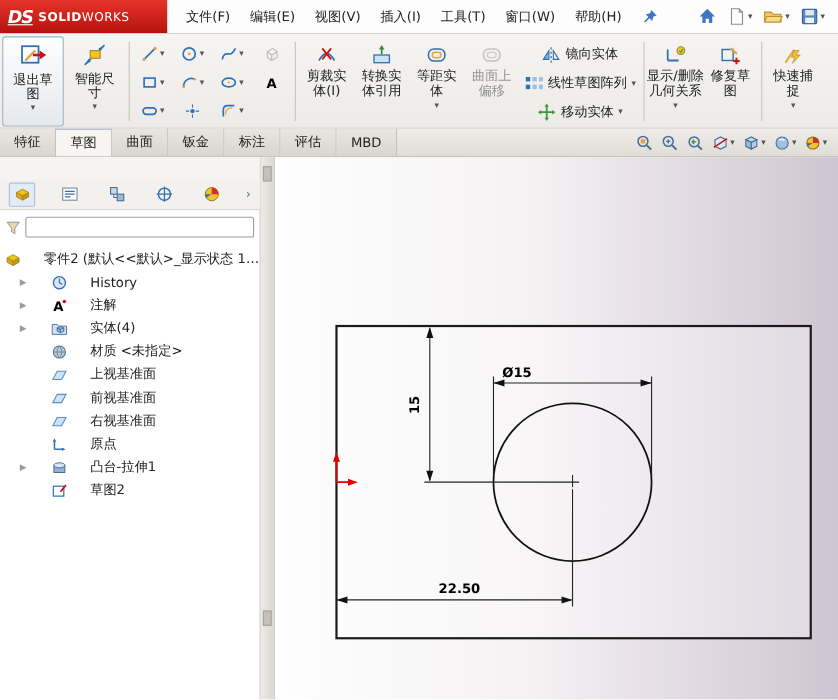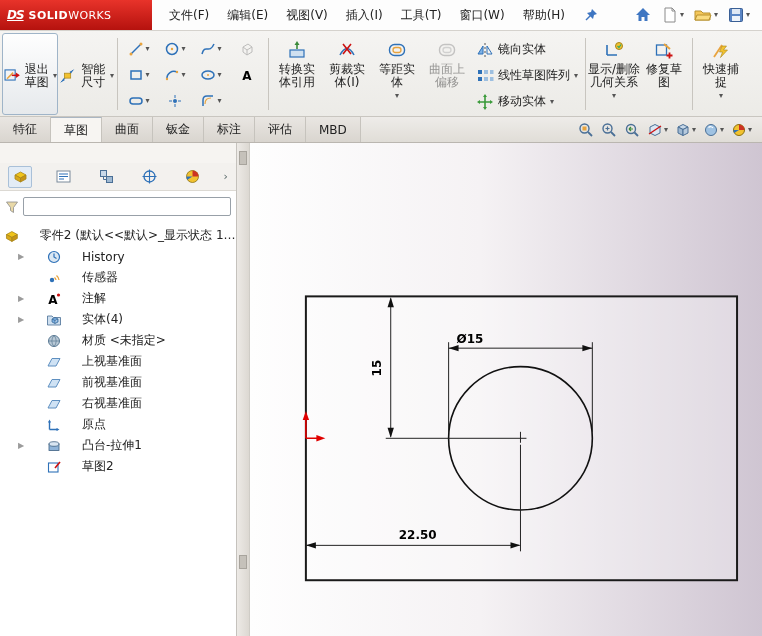--- a/index.html
+++ b/index.html
@@ -5,45 +5,45 @@
   html,body{margin:0;padding:0;}
   body{width:762px;height:636px;overflow:hidden;
        font-family:"DejaVu Sans","Liberation Sans",sans-serif;font-size:12px;color:#222;
        background:#fff;}
   .app{width:762px;height:636px;display:flex;flex-direction:column;}
 
   
   .menubar{height:30px;display:flex;align-items:center;background:#fdfdfd;border-bottom:1px solid #d5d2cd;flex:none;}
   .logo{width:152px;height:30px;flex:none;display:flex;align-items:center;gap:5px;padding-left:7px;box-sizing:border-box;
         background:linear-gradient(180deg,#e8332a,#b5120e);color:#fff;}
-  .logo .ds{font-style:italic;font-weight:bold;font-size:12px;letter-spacing:-1px;text-decoration:underline;}
+  .logo .ds{font-style:italic;font-weight:bold;font-size:16px;letter-spacing:-1px;text-decoration:underline;}
   .logo .brand{font-size:11px;letter-spacing:.4px;}
   .logo .brand b{font-weight:bold;}
   .menus{display:flex;align-items:flex-end;margin-left:8px;}
   .menu{padding:4px 9px;cursor:default;}
   .pin{margin-left:10px;display:flex;align-items:center;}
   .quick{margin-left:auto;display:flex;align-items:center;gap:2px;padding-right:8px;}
   .qbtn{display:flex;align-items:center;gap:2px;padding:2px 4px;border-radius:2px;}
   .dd{font-size:8px;color:#555;line-height:1;}
 
   
   .ribbon{height:86px;flex:none;display:flex;align-items:stretch;padding:2px 2px 1px 2px;box-sizing:border-box;
           background:linear-gradient(180deg,#f5f4f2,#ecebe7);border-bottom:1px solid #c9c6c0;overflow:hidden;}
-  .bigbtn{width:56px;flex:none;display:flex;flex-direction:row;align-items:center;padding-top:4px;gap:2px;box-sizing:border-box;border-radius:3px;justify-content:space-between;}
+  .bigbtn{width:56px;flex:none;display:flex;flex-direction:column;align-items:center;padding-top:4px;gap:2px;box-sizing:border-box;border-radius:3px;}
   .bigbtn.active{border:1px solid #9fb4c8;background:linear-gradient(180deg,#fefefe,#e6e9ec);}
   .blabel{width:42px;text-align:center;line-height:13px;word-break:break-all;}
   .medbtn{width:50px;flex:none;display:flex;flex-direction:column;align-items:center;padding-top:7px;gap:3px;box-sizing:border-box;}
   .medbtn .blabel{width:40px;}
   .medbtn.wide .blabel{width:60px;}
   .medbtn.disabled{opacity:.45;}
   .sep{width:1px;background:#c8c5bf;margin:5px 3px;flex:none;}
   .toolgrid{display:grid;grid-template-columns:repeat(4,36px);grid-auto-rows:26px;align-content:start;padding-top:3px;flex:none;}
   .cell{display:flex;align-items:center;justify-content:center;gap:1px;}
   .cell.disabled{opacity:.45;}
-  .stack{display:flex;flex-direction:column;justify-content:flex-start;padding-top:5px;gap:3px;flex:none;}
+  .stack{display:flex;flex-direction:column;justify-content:flex-start;padding-top:5px;gap:3px;flex:none;align-items:center;}
   .srow{display:flex;align-items:center;gap:4px;height:23px;padding:0 4px;}
 
   
   .tabbar{height:25px;flex:none;display:flex;align-items:stretch;background:linear-gradient(180deg,#eeece9,#e0ddd7);
           border-bottom:1px solid #bab6b0;}
   .tab{padding:0 13px;display:flex;align-items:center;border-right:1px solid #c6c3bd;
        background:linear-gradient(180deg,#e9e6e2,#d9d5cf);cursor:default;text-align:center;}
   .tab.active{background:#f7f5f2;border-top:1px solid #aab6c2;}
   .hud{margin-left:auto;display:flex;align-items:center;gap:7px;padding-right:10px;}
   .hudbtn{display:flex;align-items:center;gap:1px;}
@@ -236,33 +236,33 @@
           </svg>
         <span class="dd">▾</span>
       </span>
       <span class="cell"></span>
     </div>
 
     <div class="sep"></div>
 
     <div class="medbtn">
       <svg width="20" height="20" viewBox="0 0 20 20">
+        <path d="M3 15 Q10 2 17 15" fill="none" stroke="#2e71b8" stroke-width="1.5"></path>
+        <path d="M6 4 L14 14 M14 4 L6 14" stroke="#cc1111" stroke-width="1.6"></path>
+      </svg>
+      <span class="blabel">剪裁实体(I)</span>
+    </div>
+
+    <div class="medbtn">
+      <svg width="20" height="20" viewBox="0 0 20 20">
         <rect x="3" y="10" width="14" height="7" fill="#cfe0f0" stroke="#2e71b8" stroke-width="1.2"></rect>
         <path d="M10 9 V3" stroke="#3a8a3a" stroke-width="1.6"></path>
         <path d="M10 1 L7.5 5 H12.5 Z" fill="#3a8a3a"></path>
       </svg>
       <span class="blabel">转换实体引用</span>
-    </div>
-
-    <div class="medbtn">
-      <svg width="20" height="20" viewBox="0 0 20 20">
-        <path d="M3 15 Q10 2 17 15" fill="none" stroke="#2e71b8" stroke-width="1.5"></path>
-        <path d="M6 4 L14 14 M14 4 L6 14" stroke="#cc1111" stroke-width="1.6"></path>
-      </svg>
-      <span class="blabel">剪裁实体(I)</span>
     </div>
 
     <div class="medbtn">
       <svg width="20" height="20" viewBox="0 0 20 20">
         <rect x="2.5" y="4.5" width="15" height="11" rx="5" fill="none" stroke="#2e71b8" stroke-width="1.4"></rect>
         <rect x="6" y="7.5" width="8" height="5" rx="2.5" fill="none" stroke="#e8a33d" stroke-width="1.3"></rect>
       </svg>
       <span class="blabel">等距实体</span>
       <span class="dd">▾</span>
     </div>
@@ -467,28 +467,20 @@
 
         <div class="trow child">
           <span class="arr">▶</span>
           <svg width="16" height="16" viewBox="0 0 16 16">
               <circle cx="8" cy="8" r="5.5" fill="#dbe7f2" stroke="#2e71b8" stroke-width="1.2"></circle>
               <path d="M8 4.5 V8 L10.5 9.5" stroke="#2e71b8" stroke-width="1.2" fill="none"></path>
             </svg>
           <span class="tlabel">History</span>
         </div>
 
-        <div class="trow child">
-          <span class="arr"></span>
-          <svg width="16" height="16" viewBox="0 0 16 16">
-              <circle cx="6" cy="10" r="2.2" fill="#2e71b8"></circle>
-              <path d="M8.5 7.5 A4 4 0 0 1 10 10 M10.5 5.5 A7 7 0 0 1 13 10" stroke="#e8a33d" stroke-width="1.3" fill="none"></path>
-            </svg>
-          <span class="tlabel">传感器</span>
-        </div>
 
         <div class="trow child">
           <span class="arr">▶</span>
           <svg width="16" height="16" viewBox="0 0 16 16">
               <text x="7" y="13" text-anchor="middle" font-size="13" font-weight="bold" fill="#b8651a">A</text>
               <circle cx="12.5" cy="4" r="1.6" fill="#cc1111"></circle>
             </svg>
           <span class="tlabel">注解</span>
         </div>
 

